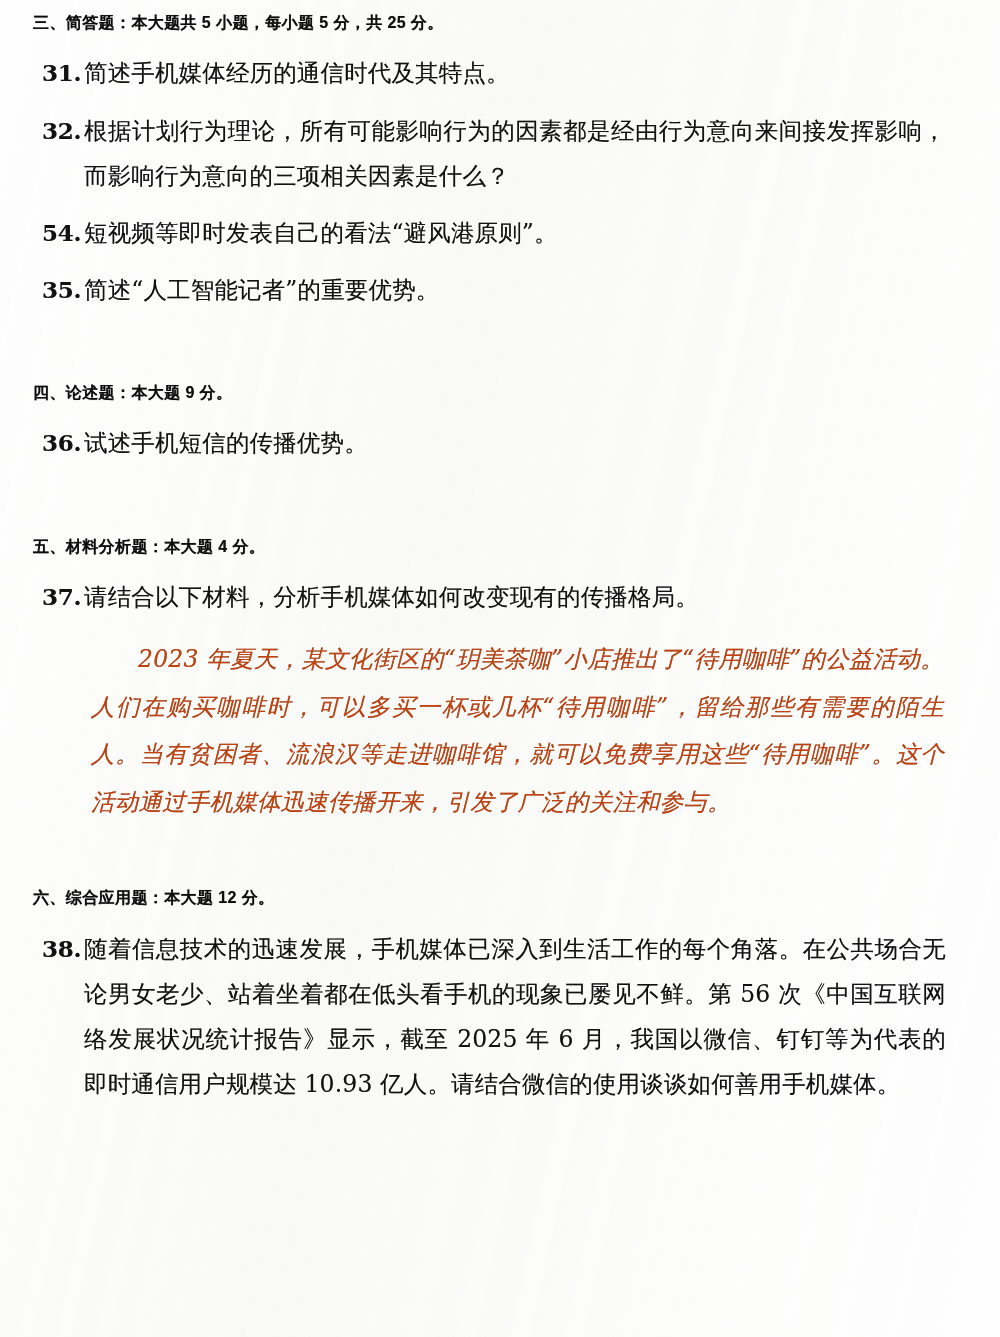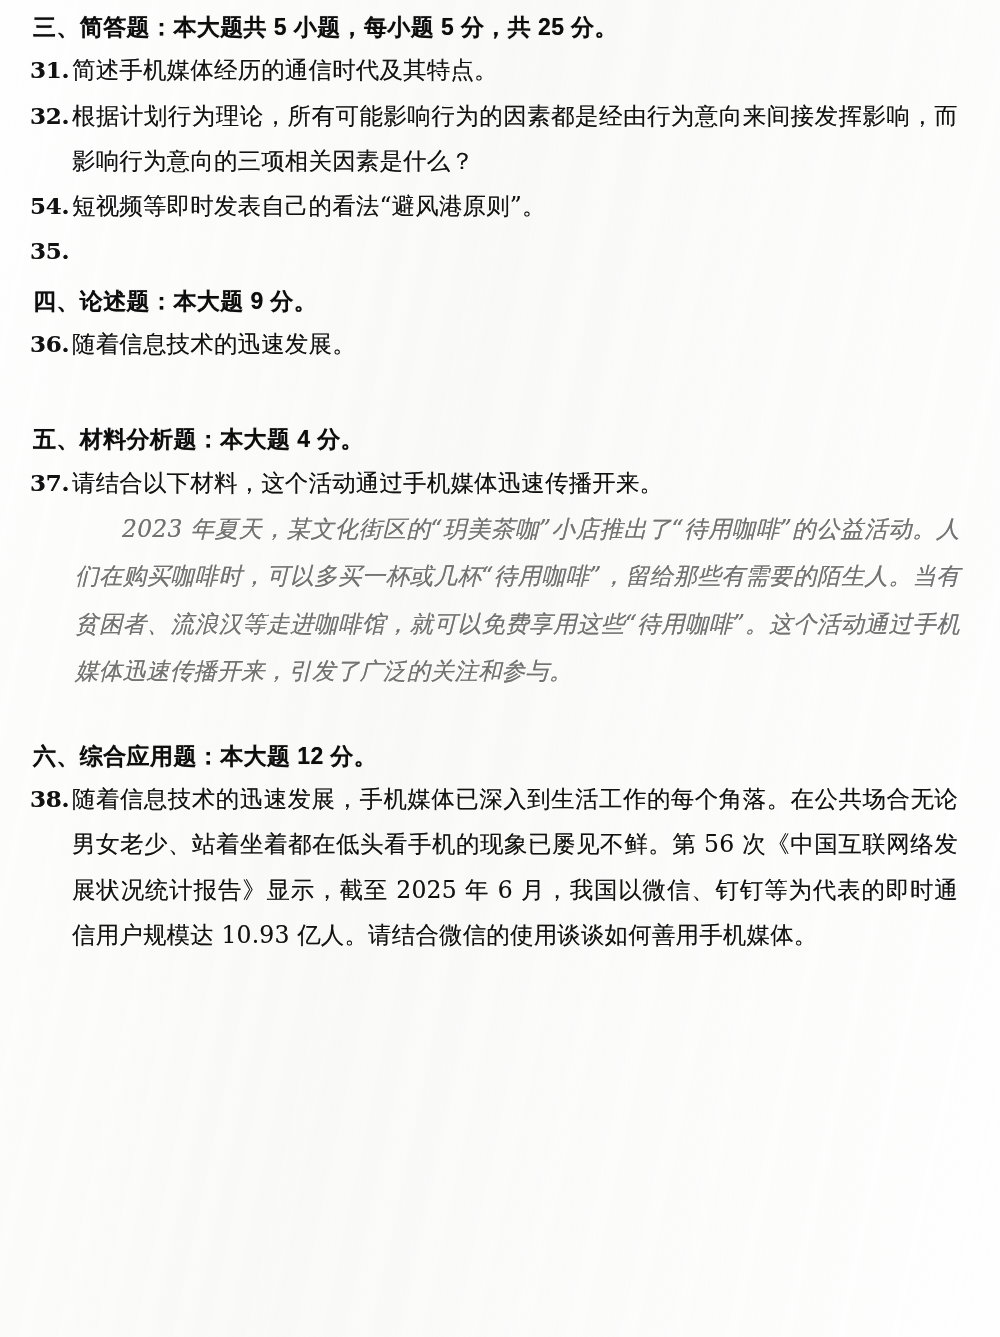--- a/index.html
+++ b/index.html
@@ -34,33 +34,33 @@
     position: absolute;
     left: 0; top: 0;
     width: 1000px;
     color: #141414;
   }
 
   
   .sec-head {
     font-family: "Liberation Sans", "DejaVu Sans", sans-serif;
     font-weight: bold;
-    font-size: 23px;
+    font-size: 16px;
     letter-spacing: .4px;
     color: #0d0d0d;
     margin: 0;
     padding: 0 0 0 33px;
     line-height: 1.28;
     text-shadow: 0 0 .7px rgba(0,0,0,.55);
   }
 
   
   .q {
     position: relative;
-    margin: 0;
+    margin: 12px;
     padding: 0 42px 0 72px;
     font-size: 23.5px;
     line-height: 1.92;
     color: #121212;
     text-align: justify;
     text-justify: inter-ideograph;
     letter-spacing: .15px;
     text-shadow: 0 0 .6px rgba(0,0,0,.42);
   }
   .q .num {
@@ -69,27 +69,27 @@
     top: 0;
     font-family: "DejaVu Serif", "Liberation Serif", serif;
     font-size: 23px;
     font-weight: 600;
     letter-spacing: -.2px;
   }
   .q-body { display: block; }
 
   
   .material {
-    margin: 0;
+    margin: 16px;
     padding: 0 40px 0 75px;
     font-family: "DejaVu Serif", "Liberation Serif", serif;
     font-style: italic;
     font-size: 23.5px;
     line-height: 2.02;
-    color: #737373;
+    color: #c2410c;
     text-align: justify;
     text-justify: inter-ideograph;
     text-indent: 2em;
     letter-spacing: .2px;
     text-shadow: 0 0 .55px rgba(0,0,0,.40);
   }
 
   .gap-xs { height: 6px; }
   .gap-s  { height: 13px; }
   .gap-l  { height: 46px; }
@@ -120,42 +120,43 @@
     </div>
 
     <div class="q">
       <span class="num">54.</span>
       <span class="q-body">短视频等即时发表自己的看法“避风港原则”。</span>
     </div>
 
 
     <div class="q">
       <span class="num">35.</span>
+      <span class="q-body">简述“人工智能记者”的重要优势。</span>
     </div>
 
     <div class="gap-xl"></div>
 
     <h2 class="sec-head">四、论述题：本大题 9 分。</h2>
 
     <div class="gap-xs"></div>
 
     <div class="q">
       <span class="num">36.</span>
-      <span class="q-body">随着信息技术的迅速发展。</span>
+      <span class="q-body">试述手机短信的传播优势。</span>
     </div>
 
     <div class="gap-xl"></div>
 
     <h2 class="sec-head">五、材料分析题：本大题 4 分。</h2>
 
     <div class="gap-xs"></div>
 
     <div class="q">
       <span class="num">37.</span>
-      <span class="q-body">请结合以下材料，这个活动通过手机媒体迅速传播开来。</span>
+      <span class="q-body">请结合以下材料，分析手机媒体如何改变现有的传播格局。</span>
     </div>
 
     <p class="material">2023 年夏天，某文化街区的“玥美茶咖”小店推出了“待用咖啡”的公益活动。人们在购买咖啡时，可以多买一杯或几杯“待用咖啡”，留给那些有需要的陌生人。当有贫困者、流浪汉等走进咖啡馆，就可以免费享用这些“待用咖啡”。这个活动通过手机媒体迅速传播开来，引发了广泛的关注和参与。</p>
 
 
     <div class="gap-l"></div>
 
     <h2 class="sec-head">六、综合应用题：本大题 12 分。</h2>
 
     <div class="gap-xs"></div>

